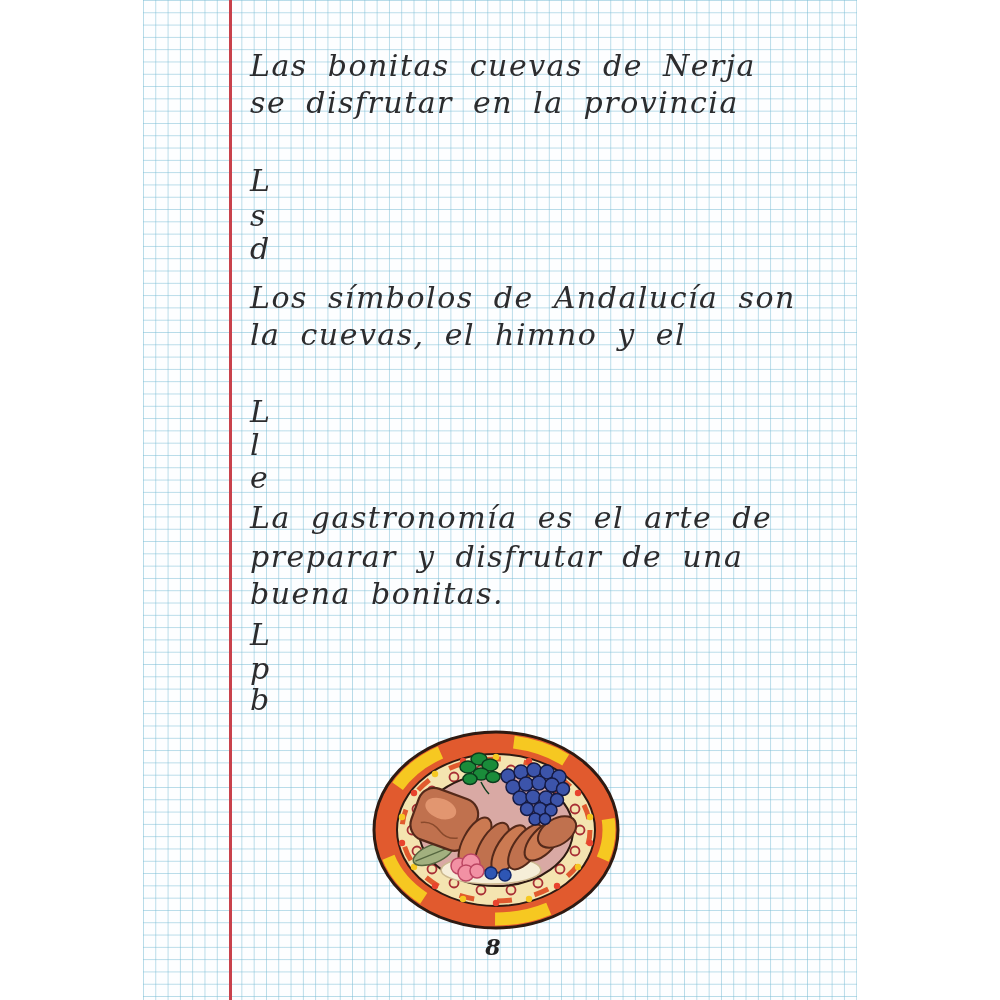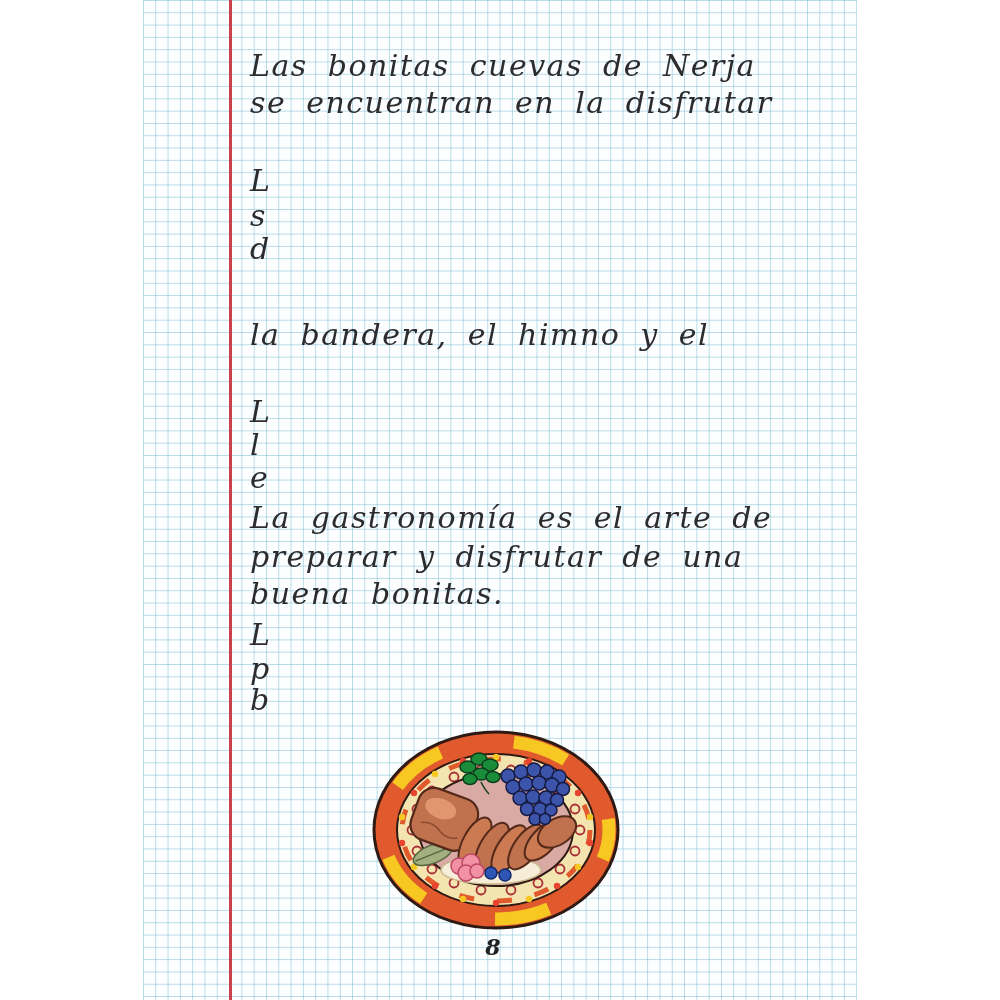--- a/index.html
+++ b/index.html
@@ -32,26 +32,27 @@
   }
   .plate{position:absolute;left:228px;top:730px;}
 </style>
 </head>
 <body>
 
 <div class="sheet">
   <div class="margin-line"></div>
 
   <div class="hw" style="top:48px">Las bonitas cuevas de Nerja</div>
-  <div class="hw" style="top:85px">se encuentran en la disfrutar</div>
+  <div class="hw" style="top:85px">se disfrutar en la provincia</div>
   <div class="hw" style="top:163px">L</div>
   <div class="hw" style="top:198px">s</div>
   <div class="hw" style="top:231px">d</div>
 
-  <div class="hw" style="top:317px">la bandera, el himno y el</div>
+  <div class="hw" style="top:280px">Los símbolos de Andalucía son</div>
+  <div class="hw" style="top:317px">la cuevas, el himno y el</div>
   <div class="hw" style="top:394px">L</div>
   <div class="hw" style="top:427px">l</div>
   <div class="hw" style="top:460px">e</div>
 
   <div class="hw" style="top:500px">La gastronomía es el arte de</div>
   <div class="hw" style="top:539px">preparar y disfrutar de una</div>
   <div class="hw" style="top:576px">buena bonitas.</div>
   <div class="hw" style="top:617px">L</div>
   <div class="hw" style="top:651px">p</div>
   <div class="hw" style="top:682px">b</div>

